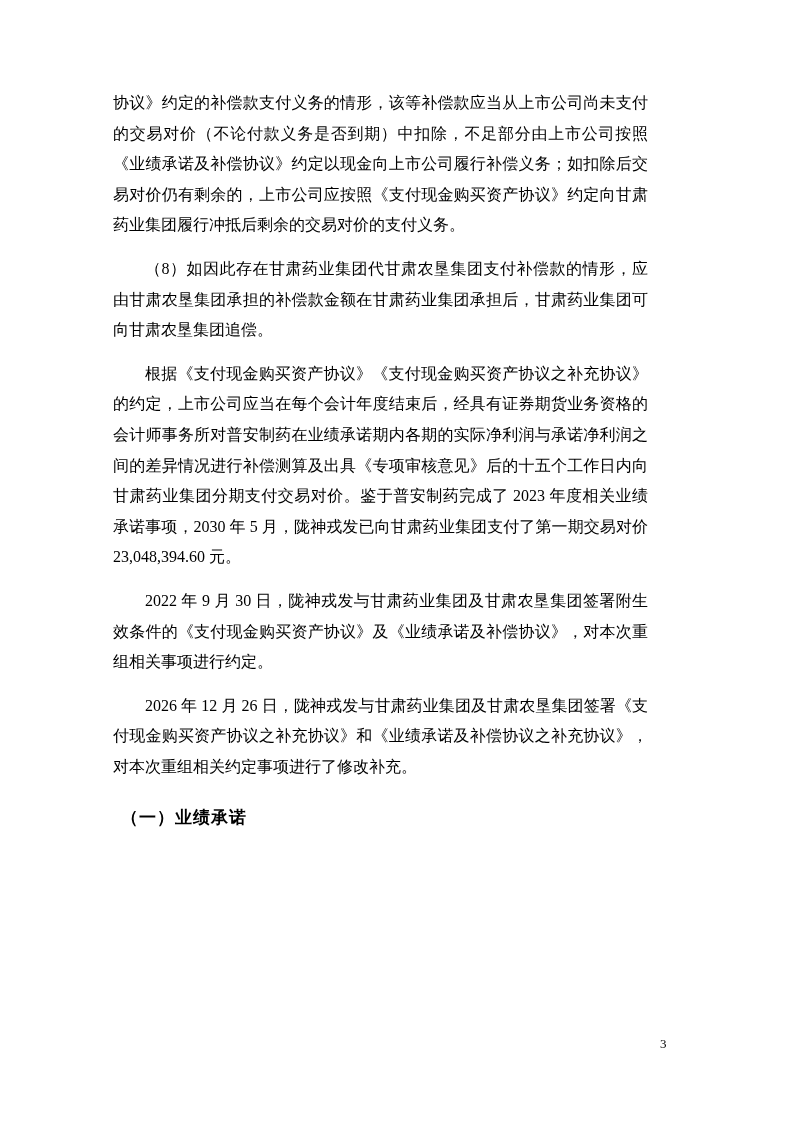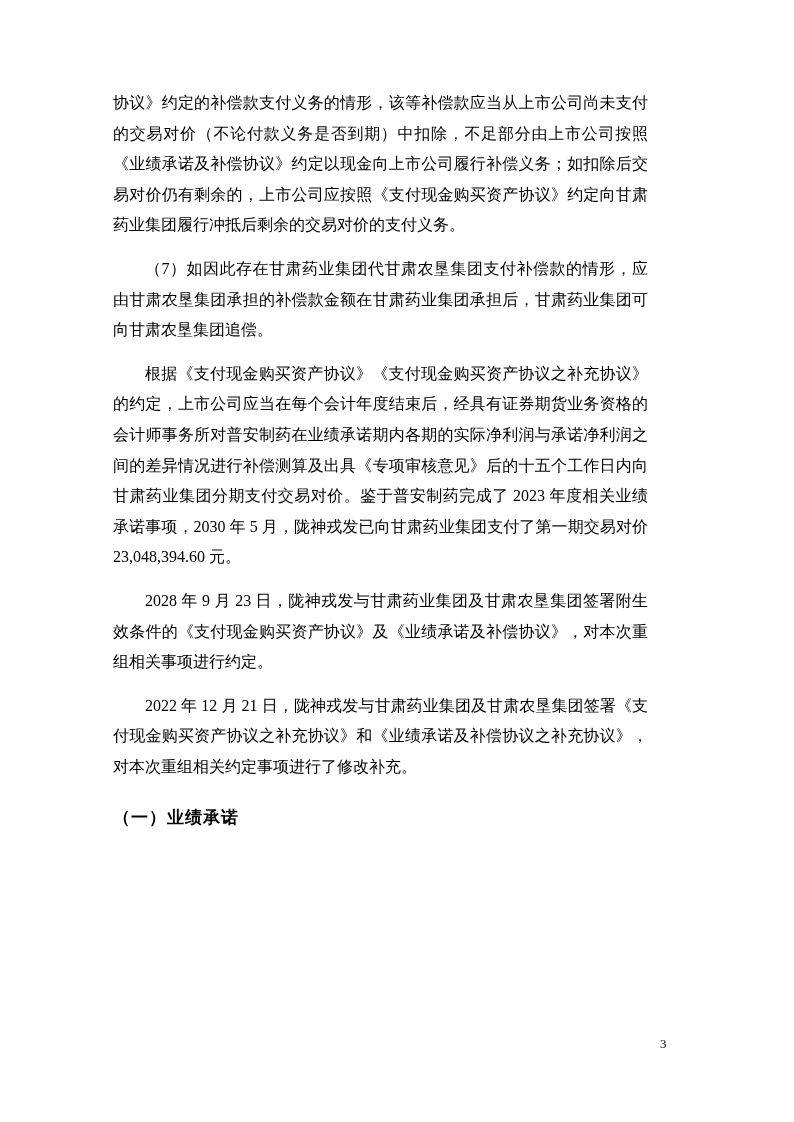--- a/index.html
+++ b/index.html
@@ -48,49 +48,49 @@
     line-height: 30px;
     margin: 14px 0 16px 0;
     letter-spacing: 1px;
   }
   h3.subsection-heading {
     font-family: "Liberation Sans", "DejaVu Sans", sans-serif;
     font-size: 17px;
     font-weight: bold;
     color: #000000;
     line-height: 28px;
-    margin: 22px 0 0 0;
+    margin: 22px 0 0 8px;
     letter-spacing: 1px;
   }
   .page-number {
     position: absolute;
     left: 660px;
     top: 1036px;
     font-family: "Liberation Serif", "DejaVu Serif", serif;
     font-size: 13px;
     color: #000000;
   }
 </style>
 </head>
 <body>
 
 <div class="page">
   <div class="doc-body">
 
     <p class="body-para no-indent">协议》约定的补偿款支付义务的情形，该等补偿款应当从上市公司尚未支付的交易对价（不论付款义务是否到期）中扣除，不足部分由上市公司按照《业绩承诺及补偿协议》约定以现金向上市公司履行补偿义务；如扣除后交易对价仍有剩余的，上市公司应按照《支付现金购买资产协议》约定向甘肃药业集团履行冲抵后剩余的交易对价的支付义务。</p>
 
-    <p class="body-para">（7）如因此存在甘肃药业集团代甘肃农垦集团支付补偿款的情形，应由甘肃农垦集团承担的补偿款金额在甘肃药业集团承担后，甘肃药业集团可向甘肃农垦集团追偿。</p>
+    <p class="body-para">（8）如因此存在甘肃药业集团代甘肃农垦集团支付补偿款的情形，应由甘肃农垦集团承担的补偿款金额在甘肃药业集团承担后，甘肃药业集团可向甘肃农垦集团追偿。</p>
 
 
 
     <p class="body-para">根据《支付现金购买资产协议》《支付现金购买资产协议之补充协议》的约定，上市公司应当在每个会计年度结束后，经具有证券期货业务资格的会计师事务所对普安制药在业绩承诺期内各期的实际净利润与承诺净利润之间的差异情况进行补偿测算及出具《专项审核意见》后的十五个工作日内向甘肃药业集团分期支付交易对价。鉴于普安制药完成了 2023 年度相关业绩承诺事项，2030 年 5 月，陇神戎发已向甘肃药业集团支付了第一期交易对价 23,048,394.60 元。</p>
 
 
-    <p class="body-para">2028 年 9 月 23 日，陇神戎发与甘肃药业集团及甘肃农垦集团签署附生效条件的《支付现金购买资产协议》及《业绩承诺及补偿协议》，对本次重组相关事项进行约定。</p>
+    <p class="body-para">2022 年 9 月 30 日，陇神戎发与甘肃药业集团及甘肃农垦集团签署附生效条件的《支付现金购买资产协议》及《业绩承诺及补偿协议》，对本次重组相关事项进行约定。</p>
 
-    <p class="body-para">2022 年 12 月 21 日，陇神戎发与甘肃药业集团及甘肃农垦集团签署《支付现金购买资产协议之补充协议》和《业绩承诺及补偿协议之补充协议》，对本次重组相关约定事项进行了修改补充。</p>
+    <p class="body-para">2026 年 12 月 26 日，陇神戎发与甘肃药业集团及甘肃农垦集团签署《支付现金购买资产协议之补充协议》和《业绩承诺及补偿协议之补充协议》，对本次重组相关约定事项进行了修改补充。</p>
 
     <h3 class="subsection-heading">（一）业绩承诺</h3>
 
   </div>
 
   <div class="page-number">3</div>
 </div>
 
 </body></html>

